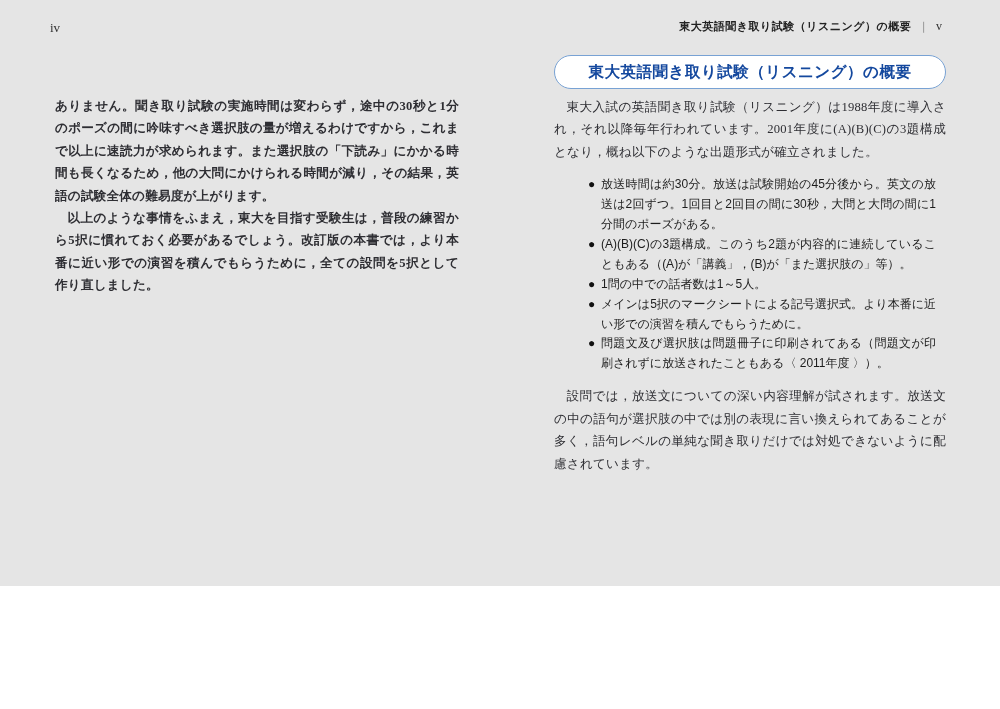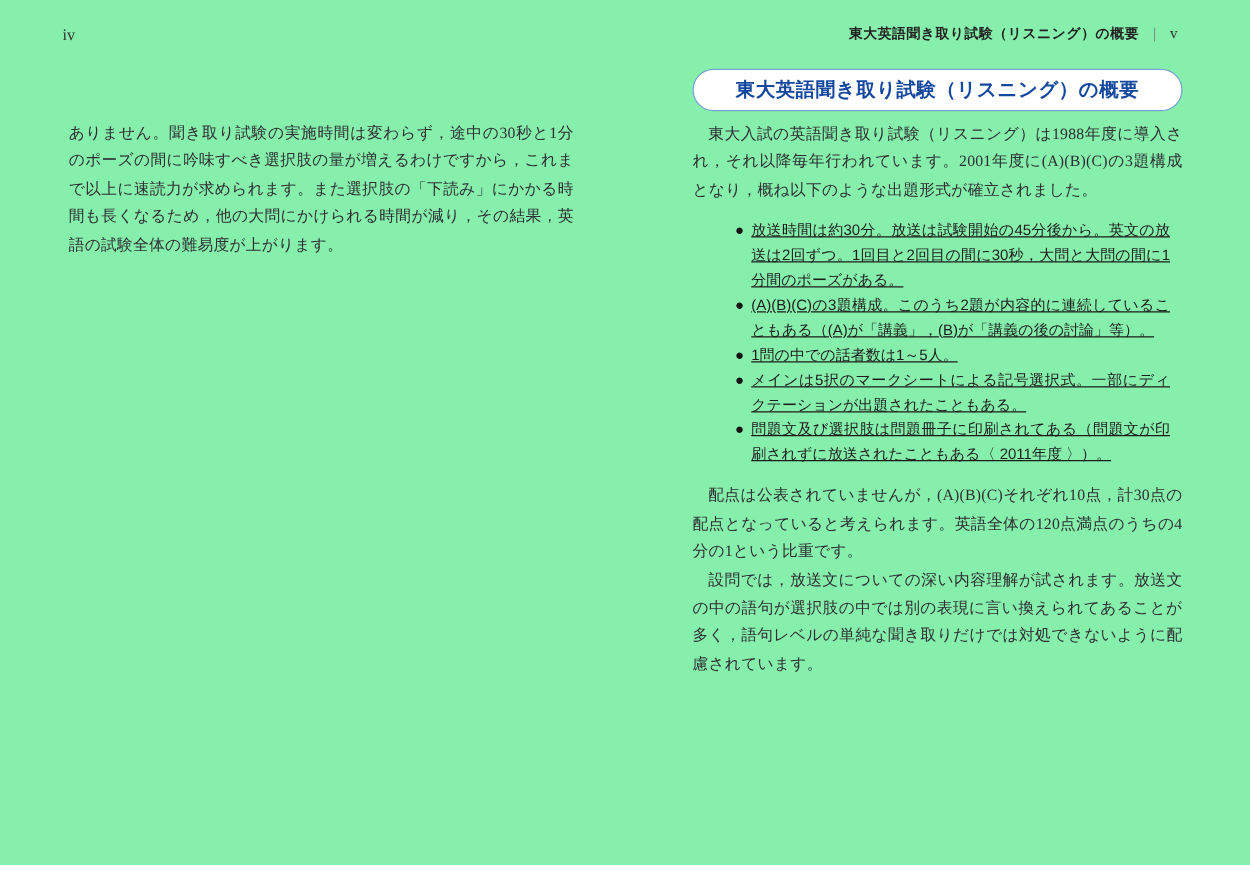--- a/index.html
+++ b/index.html
@@ -1,17 +1,17 @@
 <!DOCTYPE html>
 <html lang="ja"><head>
 <meta charset="utf-8">
 <style>
   html,body{margin:0;padding:0;background:#ffffff;}
   .spread{
-    position:relative;width:1000px;height:692px;background:#86efac;
+    position:relative;width:1000px;height:586px;background:#e5e5e5;
     overflow:hidden;
     font-family:"Liberation Serif","DejaVu Serif",serif;
     color:#2e2e33;
   }
   
   .folio-left{
     position:absolute;top:20px;left:50px;font-size:13px;color:#333;
     font-family:"Liberation Serif","DejaVu Serif",serif;
   }
   .running-head{
@@ -21,20 +21,21 @@
   .running-head .rh-title{
     font-family:"Liberation Sans","DejaVu Sans",sans-serif;font-weight:bold;letter-spacing:.5px;
   }
   .running-head .rh-sep{color:#777;font-weight:normal;}
   .running-head .rh-folio{font-size:12px;color:#333;}
   
   .left-col{
     position:absolute;left:55px;top:95px;width:404px;
     font-size:12.6px;line-height:22.4px;text-align:justify;
     letter-spacing:.2px;
+    font-weight:bold;
   }
   .left-col p{margin:0;}
   p.indent{text-indent:1em;}
   
   .right-col{position:absolute;left:554px;top:55px;width:392px;}
   .title-box{
     box-sizing:border-box;width:392px;height:34px;
     border:1.6px solid #78a2d4;border-radius:17px;
     display:flex;align-items:center;justify-content:center;
     background:#ffffff;
@@ -46,74 +47,74 @@
   .right-intro{
     margin:7px 0 0 0;font-size:12.6px;line-height:22.4px;text-align:justify;letter-spacing:.2px;
   }
   .bullet-list{
     margin:12px 0 0 34px;width:348px;
     font-family:"Liberation Sans","DejaVu Sans",sans-serif;
     font-size:12px;line-height:19.9px;color:#1c1c1c;text-align:justify;
   }
   .bullet{display:flex;}
   .bullet .marker{flex:0 0 13px;color:#111;}
-  .bullet .btext{flex:1;text-decoration:underline;}
+  .bullet .btext{flex:1;}
   .right-paras{
     margin:11px 0 0 0;font-size:12.6px;line-height:22.4px;text-align:justify;letter-spacing:.2px;
   }
   .right-paras p{margin:0;}
 </style>
 </head>
 <body>
 
 <div class="spread">
 
   <div class="folio-left">iv</div>
 
   <div class="running-head">
     <span class="rh-title">東大英語聞き取り試験（リスニング）の概要</span>
     <span class="rh-sep">｜</span>
     <span class="rh-folio">v</span>
   </div>
 
   <div class="left-col">
     <p>ありません。聞き取り試験の実施時間は変わらず，途中の30秒と1分のポーズの間に吟味すべき選択肢の量が増えるわけですから，これまで以上に速読力が求められます。また選択肢の「下読み」にかかる時間も長くなるため，他の大問にかけられる時間が減り，その結果，英語の試験全体の難易度が上がります。</p>
+    <p class="indent">以上のような事情をふまえ，東大を目指す受験生は，普段の練習から5択に慣れておく必要があるでしょう。改訂版の本書では，より本番に近い形での演習を積んでもらうために，全ての設問を5択として作り直しました。</p>
   </div>
 
   <div class="right-col">
 
     <div class="title-box">
       <span class="title-text">東大英語聞き取り試験（リスニング）の概要</span>
     </div>
 
     <p class="right-intro indent">東大入試の英語聞き取り試験（リスニング）は1988年度に導入され，それ以降毎年行われています。2001年度に(A)(B)(C)の3題構成となり，概ね以下のような出題形式が確立されました。</p>
 
     <div class="bullet-list">
       <div class="bullet">
         <span class="marker">●</span>
         <span class="btext">放送時間は約30分。放送は試験開始の45分後から。英文の放送は2回ずつ。1回目と2回目の間に30秒，大問と大問の間に1分間のポーズがある。</span>
       </div>
       <div class="bullet">
         <span class="marker">●</span>
-        <span class="btext">(A)(B)(C)の3題構成。このうち2題が内容的に連続していることもある（(A)が「講義」，(B)が「講義の後の討論」等）。</span>
+        <span class="btext">(A)(B)(C)の3題構成。このうち2題が内容的に連続していることもある（(A)が「講義」，(B)が「また選択肢の」等）。</span>
       </div>
       <div class="bullet">
         <span class="marker">●</span>
         <span class="btext">1問の中での話者数は1～5人。</span>
       </div>
       <div class="bullet">
         <span class="marker">●</span>
-        <span class="btext">メインは5択のマークシートによる記号選択式。一部にディクテーションが出題されたこともある。</span>
+        <span class="btext">メインは5択のマークシートによる記号選択式。より本番に近い形での演習を積んでもらうために。</span>
       </div>
       <div class="bullet">
         <span class="marker">●</span>
         <span class="btext">問題文及び選択肢は問題冊子に印刷されてある（問題文が印刷されずに放送されたこともある〈 2011年度 〉）。</span>
       </div>
     </div>
 
     <div class="right-paras">
-      <p class="indent">配点は公表されていませんが，(A)(B)(C)それぞれ10点，計30点の配点となっていると考えられます。英語全体の120点満点のうちの4分の1という比重です。</p>
       <p class="indent">設問では，放送文についての深い内容理解が試されます。放送文の中の語句が選択肢の中では別の表現に言い換えられてあることが多く，語句レベルの単純な聞き取りだけでは対処できないように配慮されています。</p>
     </div>
 
   </div>
 
 </div>
 
 </body></html>

